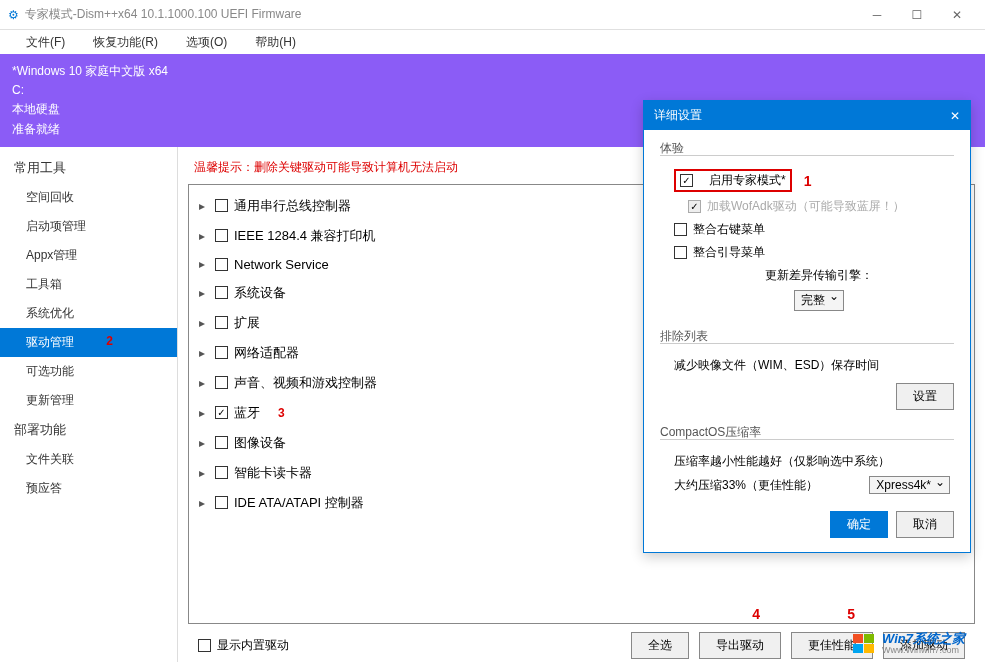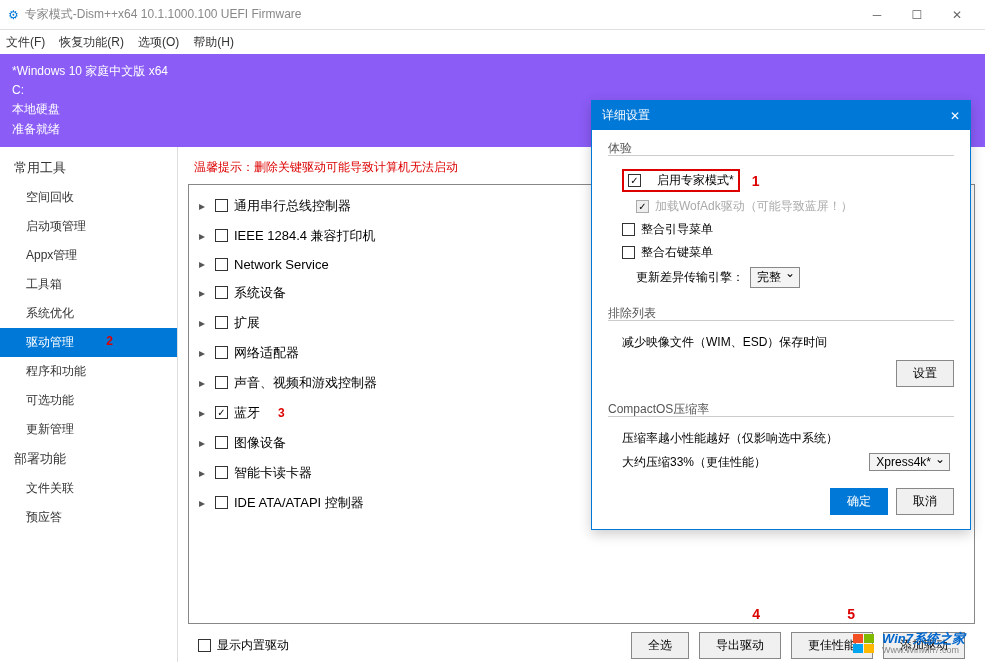--- a/index.html
+++ b/index.html
@@ -4,21 +4,21 @@
 <style>
 * { margin: 0; padding: 0; box-sizing: border-box; font-family: "Microsoft YaHei", sans-serif; }
 body { width: 985px; height: 662px; background: #fff; font-size: 12px; overflow: hidden; position: relative; }
 
 .titlebar { height: 30px; background: #fff; display: flex; align-items: center; padding: 0 8px; border-bottom: 1px solid #e0e0e0; }
 .titlebar .gear { color: #0078d7; margin-right: 6px; }
 .titlebar .title { color: #888; font-size: 12px; flex: 1; }
 .winbtns { display: flex; gap: 0; }
 .winbtn { width: 40px; height: 30px; display: flex; align-items: center; justify-content: center; color: #666; cursor: pointer; }
 
-.menubar { height: 24px; background: #fff; display: flex; align-items: center; padding: 0 6px; gap: 14px; color: #333; font-size: 12px; }
+.menubar { height: 24px; background: #fff; display: flex; align-items: center; padding: 0 6px; gap: 28px; color: #333; font-size: 12px; margin-left: 20px; }
 .menubar span { cursor: pointer; }
 
 .infopanel { background: #8b5cf6; color: #fff; padding: 8px 12px; line-height: 1.6; }
 
 .mainrow { display: flex; height: calc(100% - 30px - 24px - 80px); }
 
 .sidebar { width: 178px; border-right: 1px solid #ddd; padding-top: 6px; }
 .side-header { padding: 6px 14px; color: #333; font-size: 13px; }
 .side-item { padding: 6px 26px; color: #333; cursor: pointer; position: relative; }
 .side-item.active { background: #0078d7; color: #fff; }
@@ -33,21 +33,21 @@
 .tree-chk { width: 13px; height: 13px; border: 1px solid #333; display: inline-flex; align-items: center; justify-content: center; font-size: 10px; }
 .tree-chk.checked::after { content: "✓"; color: #000; }
 .tree-label { font-size: 13px; }
 
 .bottombar { display: flex; align-items: center; padding: 8px 10px; gap: 10px; }
 .bottombar .left { flex: 1; display: flex; align-items: center; gap: 6px; }
 .btn { border: 1px solid #888; background: #f0f0f0; padding: 4px 16px; cursor: pointer; font-size: 12px; }
 .btn.primary { background: #0078d7; color: #fff; border-color: #0078d7; }
 
 
-.dialog { position: absolute; top: 100px; right: 14px; width: 380px; background: #fff; border: 1px solid #0078d7; box-shadow: 0 4px 12px rgba(0,0,0,.2); z-index: 10; }
+.dialog { position: absolute; top: 100px; right: 14px; width: 328px; background: #fff; border: 1px solid #0078d7; box-shadow: 0 4px 12px rgba(0,0,0,.2); z-index: 10; }
 .dlg-title { background: #0078d7; color: #fff; padding: 6px 10px; display: flex; align-items: center; }
 .dlg-title span:first-child { flex: 1; }
 .dlg-close { cursor: pointer; }
 .dlg-body { padding: 10px 16px 14px 16px; }
 .group { margin-bottom: 14px; position: relative; }
 .group-label { color: #555; font-size: 12px; margin-bottom: 6px; }
 .group-box { border-top: 1px solid #ccc; padding-top: 10px; margin-top: -8px; }
 .opt-row { display: flex; align-items: center; gap: 6px; padding: 3px 0 3px 14px; }
 .chk { width: 13px; height: 13px; border: 1px solid #333; display: inline-flex; align-items: center; justify-content: center; font-size: 10px; background: #fff; }
 .chk.checked::after { content: "✓"; color: #000; }
@@ -101,21 +101,20 @@
     <div class="side-item">空间回收</div>
     <div class="side-item">启动项管理</div>
     <div class="side-item">Appx管理</div>
     <div class="side-item">工具箱</div>
 
     <div class="side-item">系统优化</div>
     <div class="side-item active" style="position:relative;">
       <span>驱动管理</span>
       <span class="ann-red" style="right:64px;top:6px;">2</span>
     </div>
-    <div class="side-item">程序和功能</div>
     <div class="side-item">可选功能</div>
     <div class="side-item">更新管理</div>
 
     <div class="side-header">部署功能</div>
     <div class="side-item">文件关联</div>
     <div class="side-item">预应答</div>
   </div>
 
   <div class="content">
     <div class="warning">温馨提示：删除关键驱动可能导致计算机无法启动</div>
@@ -205,27 +204,27 @@
             <span class="lbl">启用专家模式*</span>
           </span>
           <span class="num-ann" style="position:static;margin-left:6px;">1</span>
         </div>
         <div class="opt-row indent">
           <span class="chk checked disabled"></span>
           <span class="lbl disabled">加载WofAdk驱动（可能导致蓝屏！）</span>
         </div>
         <div class="opt-row">
           <span class="chk"></span>
+          <span class="lbl">整合右键菜单</span>
+        </div>
+        <div class="opt-row">
+          <span class="chk"></span>
           <span class="lbl">整合引导菜单</span>
         </div>
-        <div class="opt-row">
-          <span class="chk"></span>
-          <span class="lbl">整合右键菜单</span>
-        </div>
-        <div class="opt-row indent" style="justify-content:flex-start;padding-right:4px;">
+        <div class="opt-row indent" style="justify-content:center;padding-right:4px;flex-direction:column;">
           <span class="lbl">更新差异传输引擎：</span>
           <span class="select">完整</span>
         </div>
       </div>
     </div>
 
     <div class="group">
       <div class="group-label">排除列表</div>
       <div class="group-box">
         <div class="opt-row">

